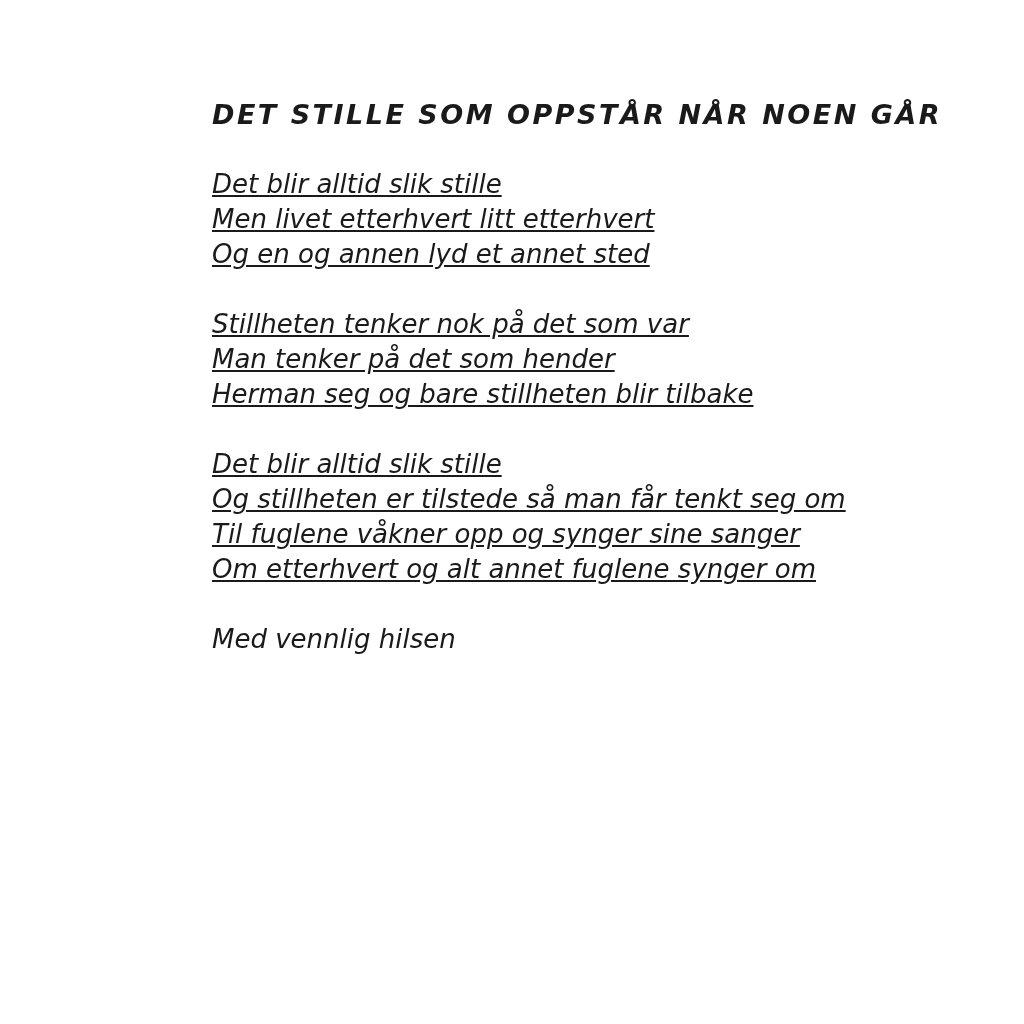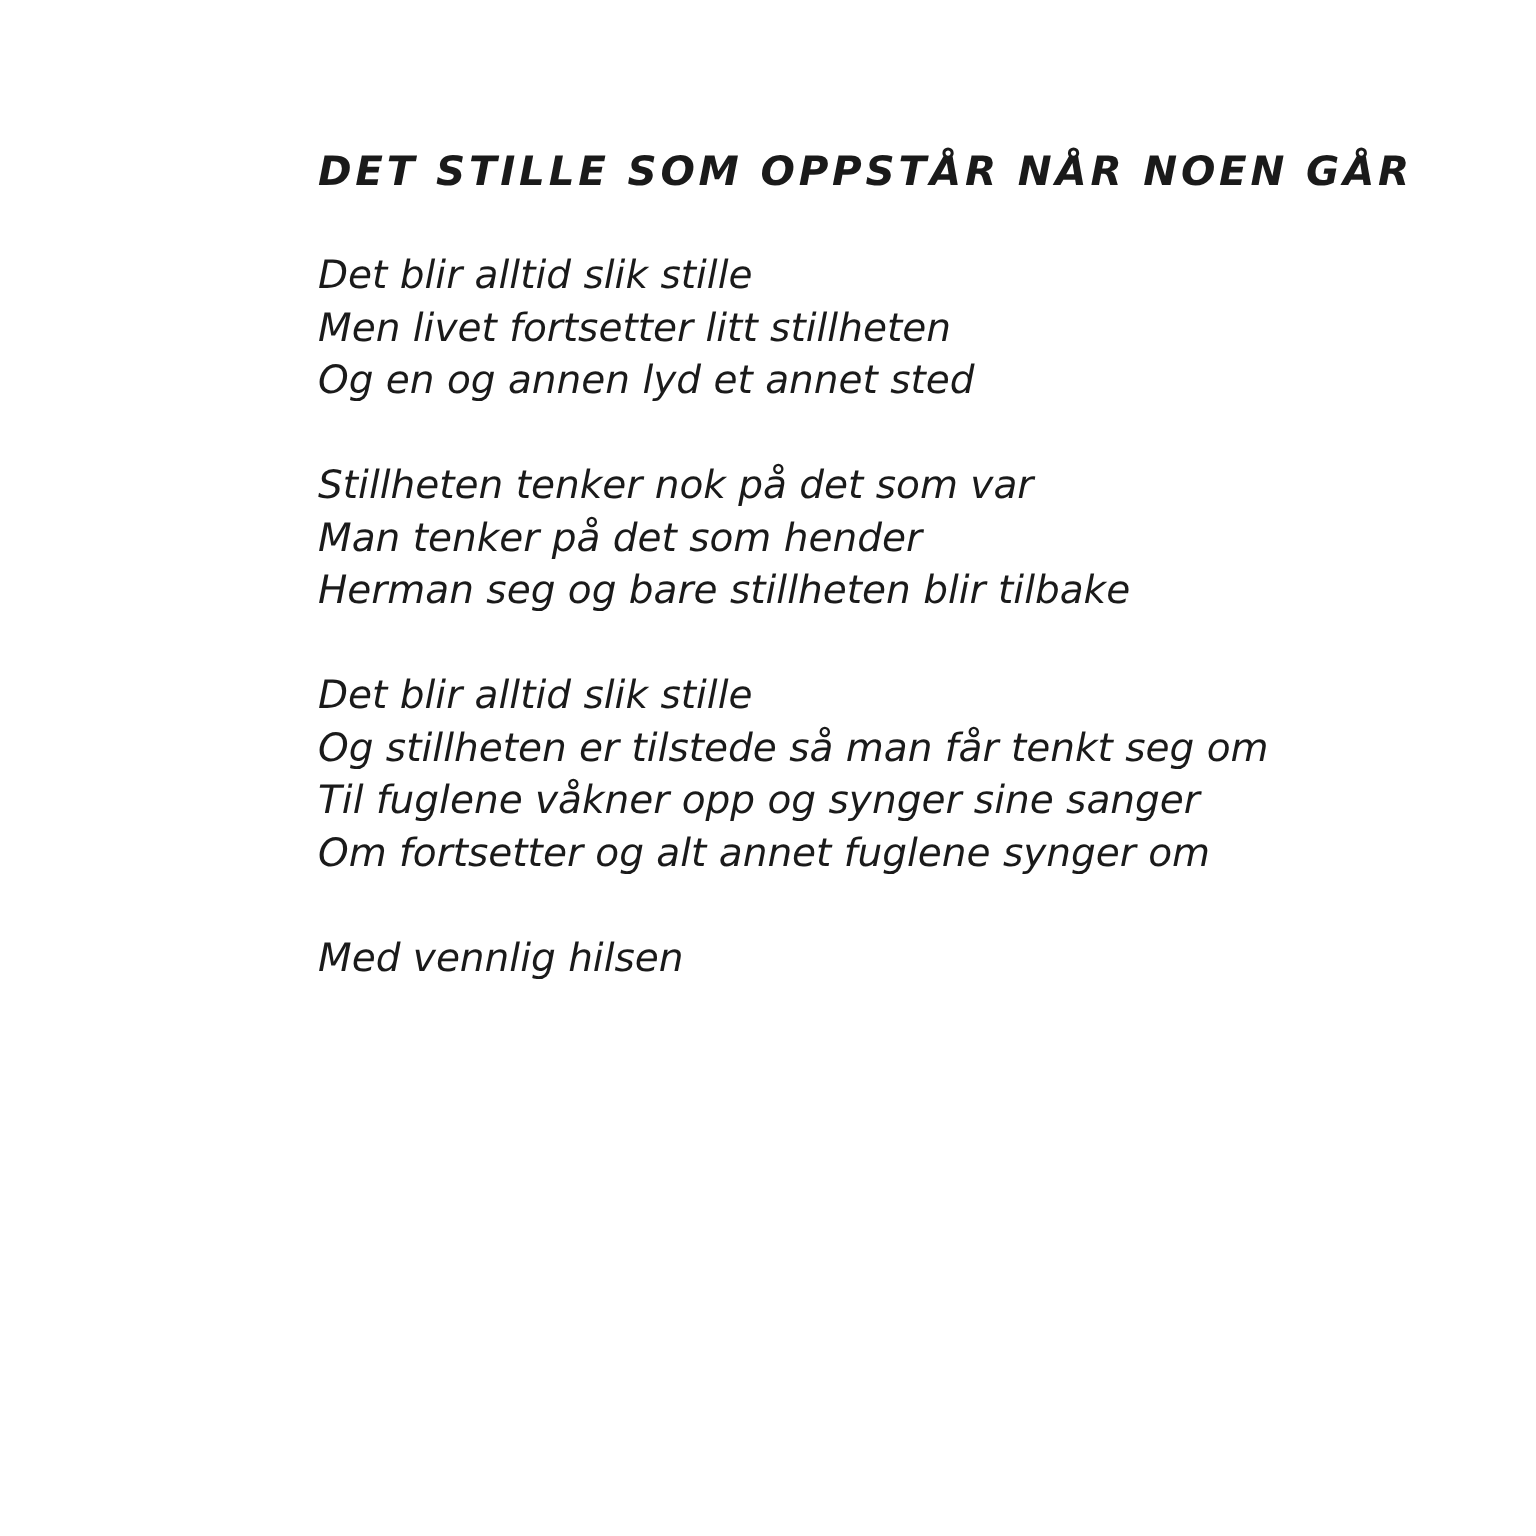--- a/index.html
+++ b/index.html
@@ -25,20 +25,21 @@
     font-size: 27px;
     font-weight: 600;
     font-style: italic;
     letter-spacing: 2.5px;
     line-height: 35px;
     margin: 0 0 35px 0;
     color: #1a1a1a;
   }
   .stanza {
     margin: 0 0 35px 0;
+    text-decoration: underline;
   }
   .line {
     font-size: 26px;
     font-style: italic;
     font-weight: 500;
     line-height: 35px;
     margin: 0;
     white-space: nowrap;
     color: #1a1a1a;
   }
@@ -48,35 +49,35 @@
 </style>
 </head>
 <body>
 
 <div class="page">
 
   <h1 class="title">DET STILLE SOM OPPSTÅR NÅR NOEN GÅR</h1>
 
   <div class="stanza">
     <p class="line">Det blir alltid slik stille</p>
-    <p class="line">Men livet fortsetter litt stillheten</p>
+    <p class="line">Men livet etterhvert litt etterhvert</p>
     <p class="line">Og en og annen lyd et annet sted</p>
   </div>
 
 
   <div class="stanza">
     <p class="line">Stillheten tenker nok på det som var</p>
     <p class="line">Man tenker på det som hender</p>
     <p class="line">Herman seg og bare stillheten blir tilbake</p>
   </div>
 
   <div class="stanza">
     <p class="line">Det blir alltid slik stille</p>
     <p class="line">Og stillheten er tilstede så man får tenkt seg om</p>
     <p class="line">Til fuglene våkner opp og synger sine sanger</p>
-    <p class="line">Om fortsetter og alt annet fuglene synger om</p>
+    <p class="line">Om etterhvert og alt annet fuglene synger om</p>
   </div>
 
   <div class="closing">
     <p class="line">Med vennlig hilsen</p>
   </div>
 
 </div>
 
 </body></html>

